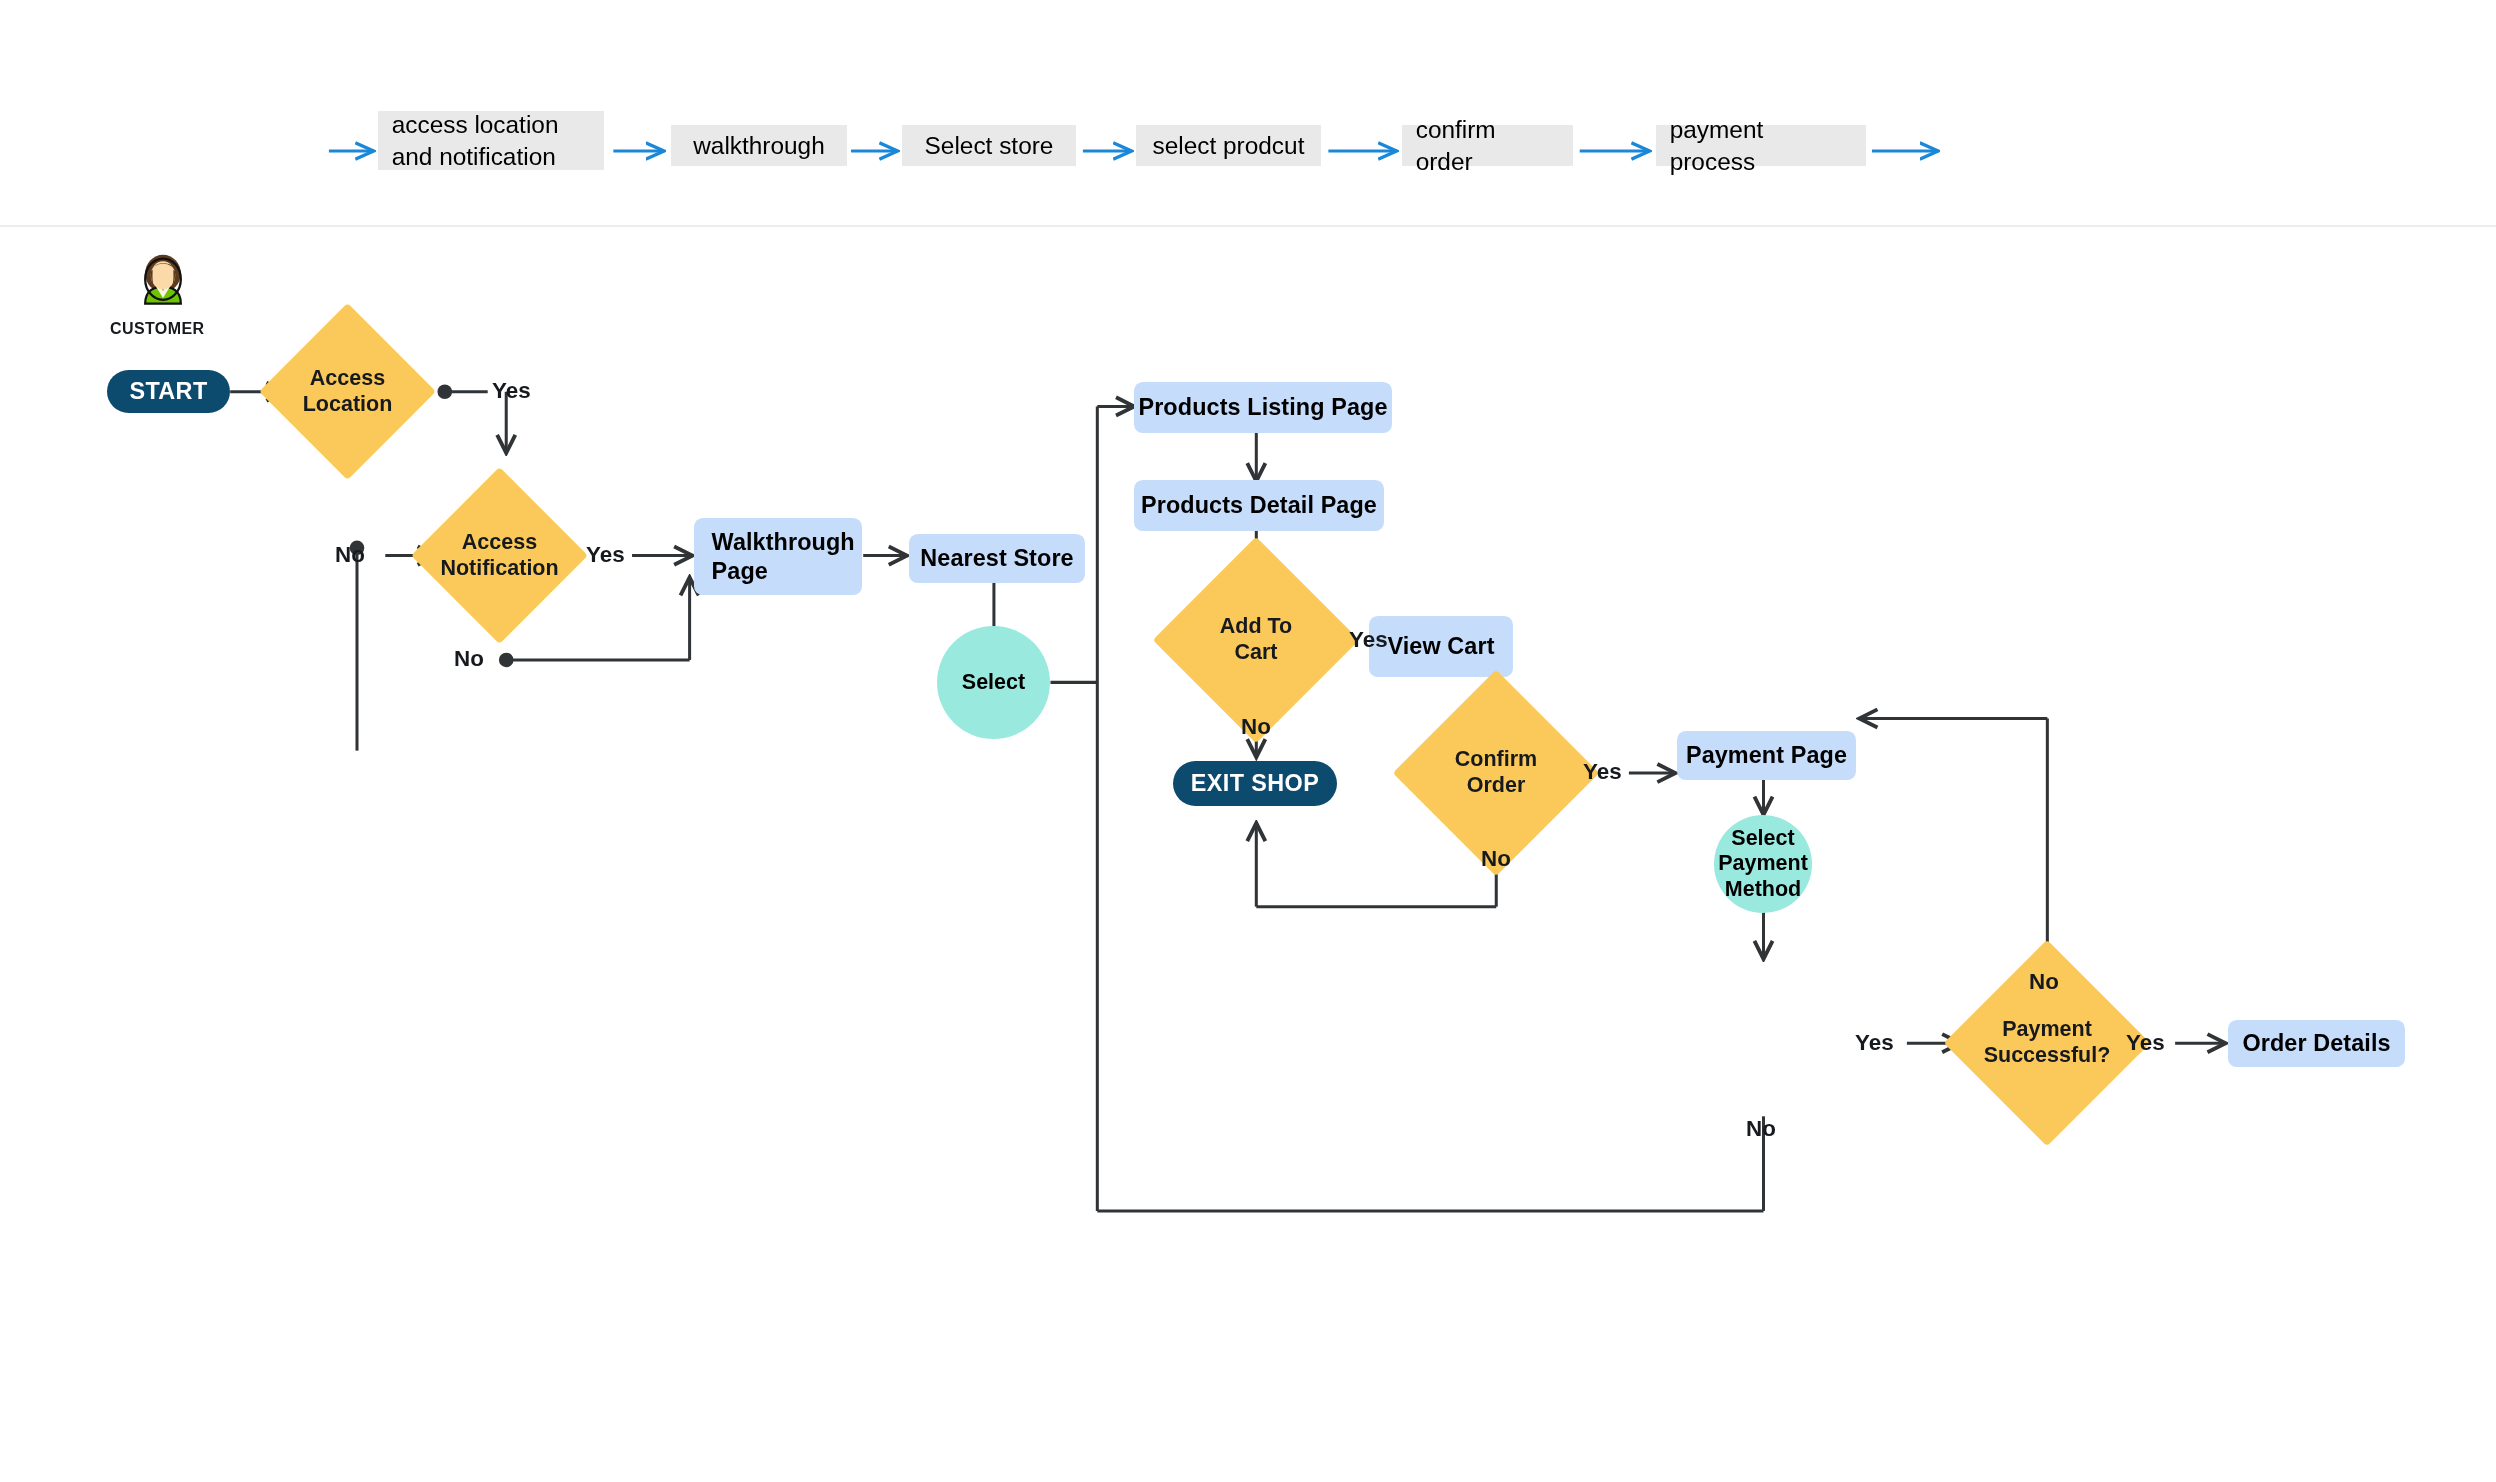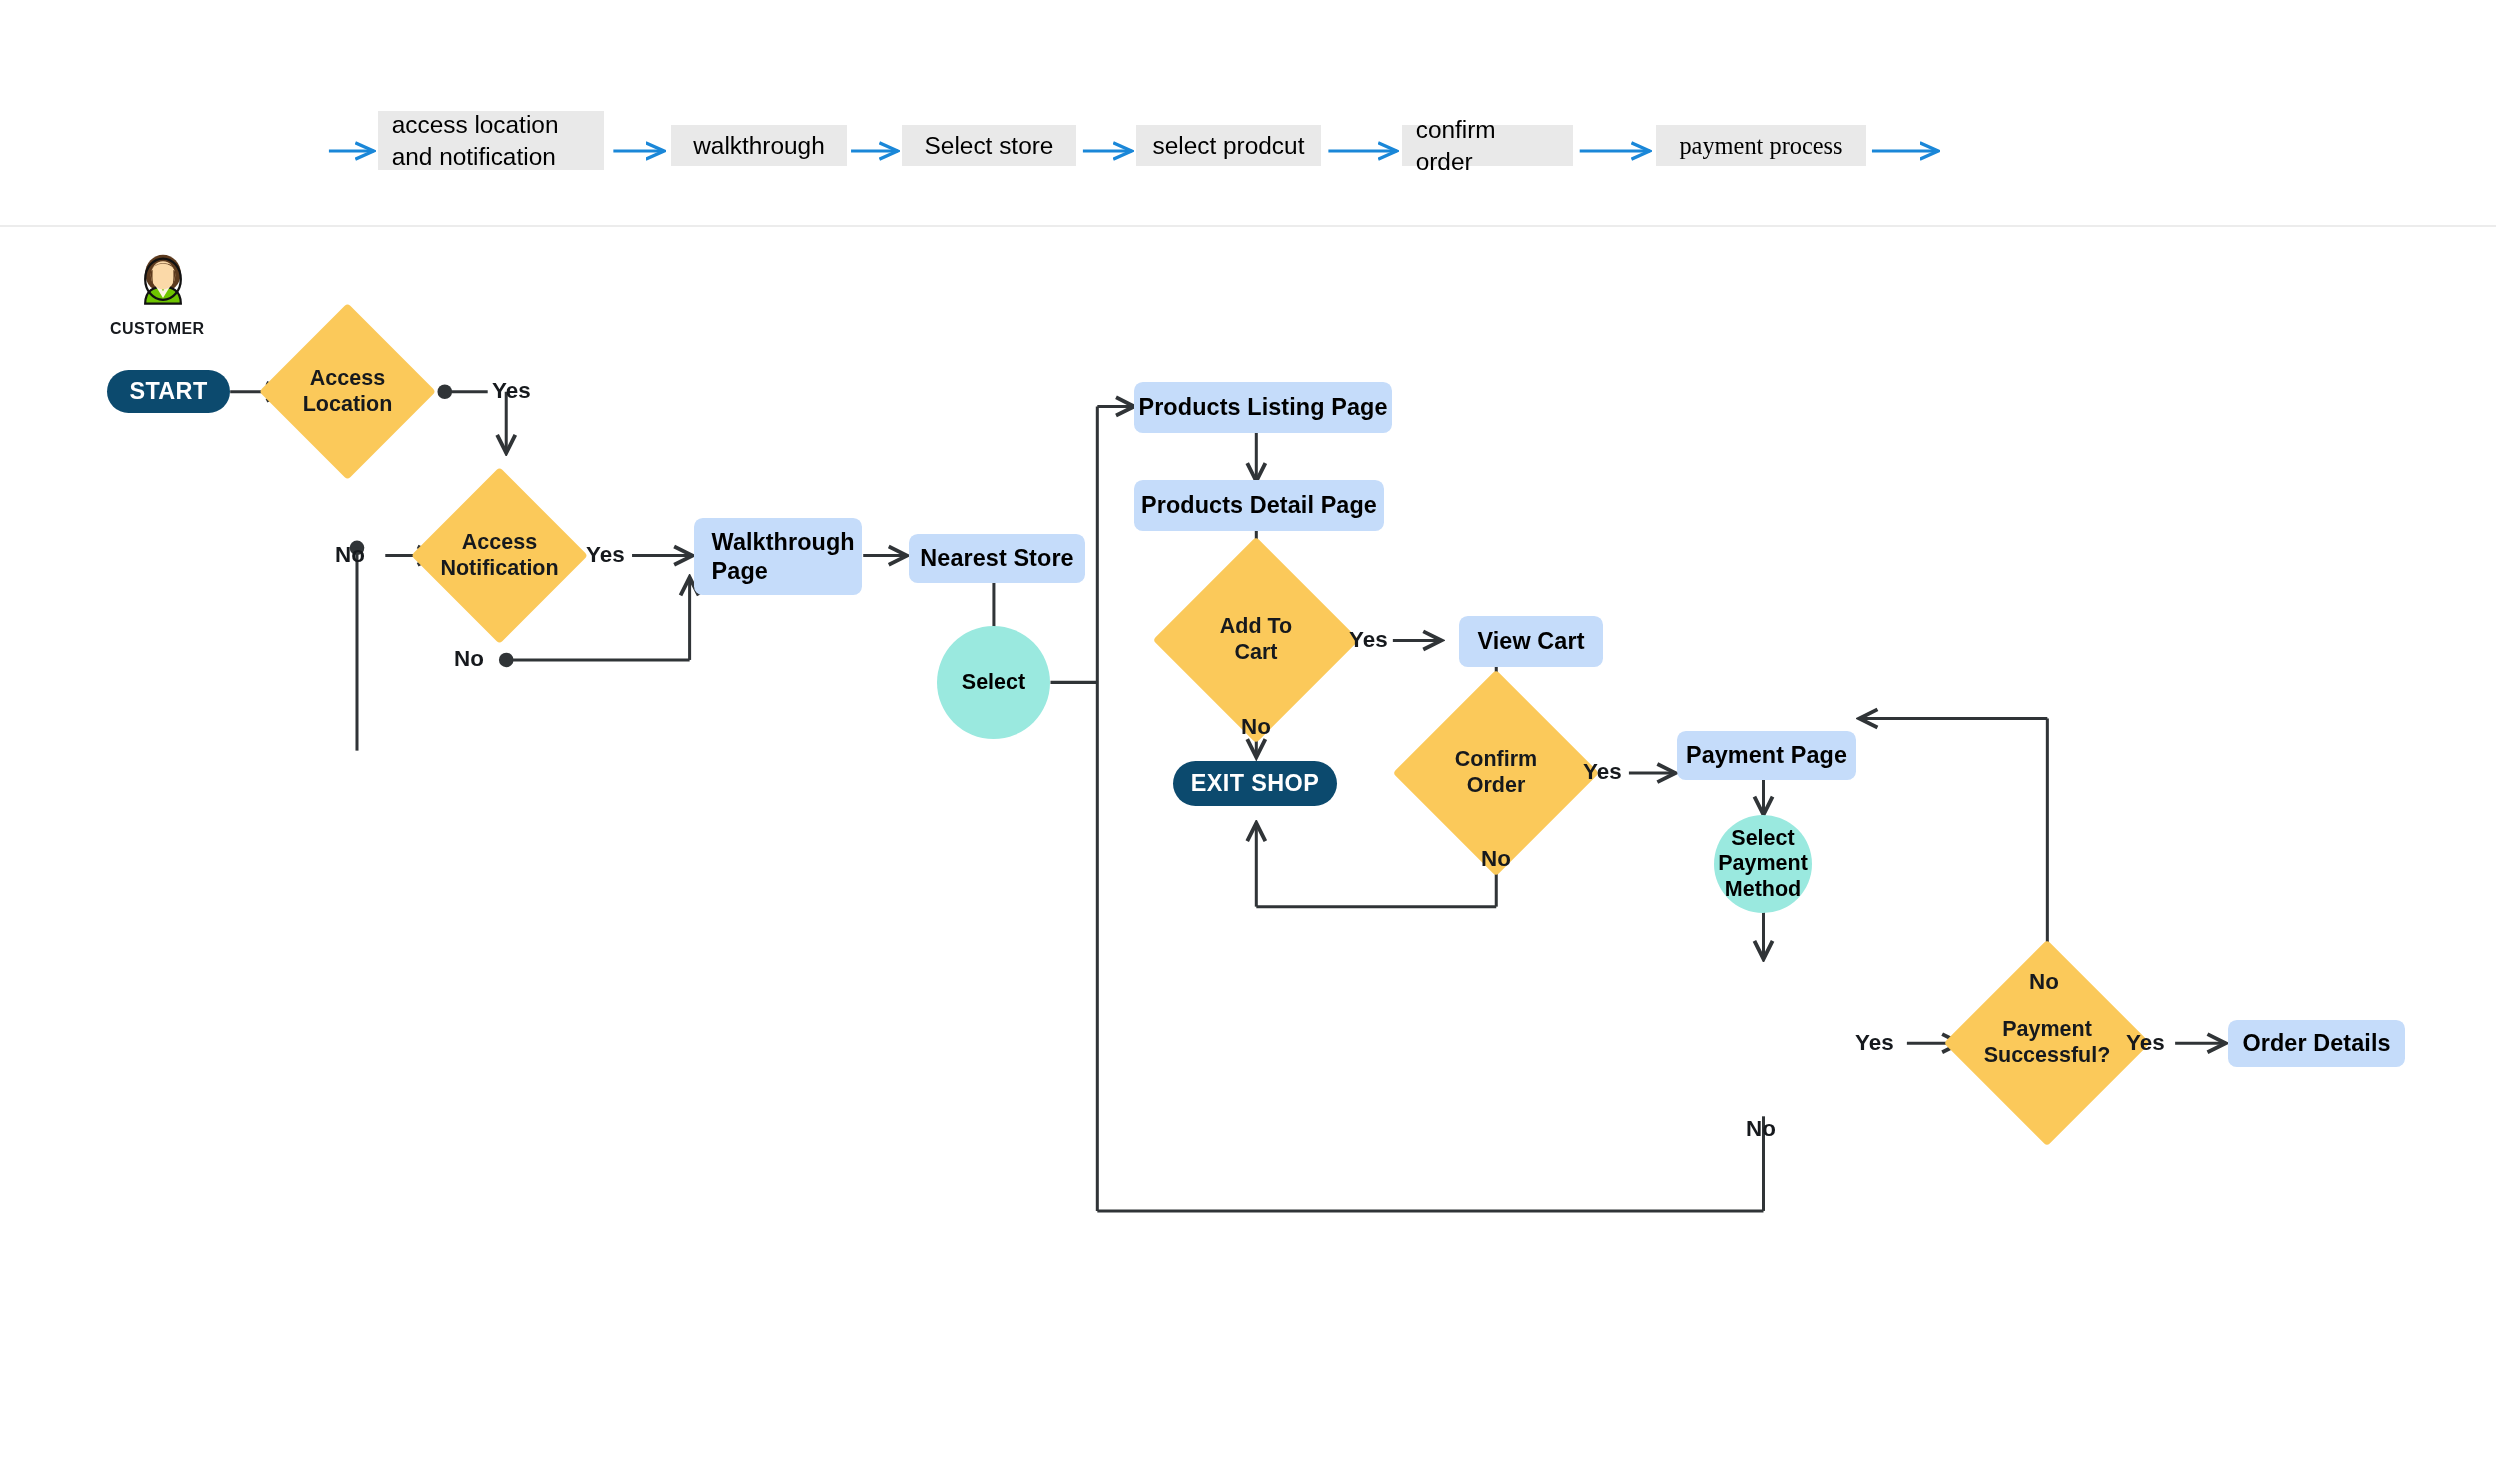--- a/index.html
+++ b/index.html
@@ -50,21 +50,21 @@
 and  notification</div>
 
   <div class="crumb" style="left:671px;top:125px;width:176px;height:41px;">walkthrough</div>
 
   <div class="crumb" style="left:902px;top:125px;width:174px;height:41px;">Select store</div>
 
   <div class="crumb" style="left:1136px;top:125px;width:185px;height:41px;">select prodcut</div>
 
   <div class="crumb" style="left:1402px;top:125px;width:171px;height:41px;">confirm order</div>
 
-  <div class="crumb" style="left:1656px;top:125px;width:210px;height:41px;font-family:Liberation Serif, serif;">payment process</div>
+  <div class="crumb" style="left:1656px;top:125px;width:210px;height:41px;">payment process</div>
 
 
   <svg width="2497" height="226" style="position:absolute;left:0;top:0;pointer-events:none;" viewBox="0 0 2560 232">
     <defs>
       <marker id="bcArrow" viewBox="0 0 10 10" refX="9" refY="5" markerWidth="7" markerHeight="7" orient="auto-start-reverse">
         <path d="M 0 1 L 9 5 L 0 9" fill="none" stroke="#1a87d8" stroke-width="1.6"></path>
       </marker>
     </defs>
     <g stroke="#1a87d8" stroke-width="3" fill="none" marker-end="url(#bcArrow)">
       <line x1="336" y1="155" x2="382" y2="155"></line>
@@ -188,21 +188,21 @@
   <div class="node box-blue" style="left:1134px;top:156px;width:258px;height:51px;">Products Listing Page</div>
 
   <div class="node box-blue" style="left:1134px;top:254px;width:250px;height:51px;">Products Detail Page</div>
 
   <div class="diamond-wrap" style="left:1183px;top:341px;width:146px;height:146px;">
     <div class="dshape"></div>
     <div class="dlabel" style="white-space:pre-line;">Add To
 Cart</div>
   </div>
 
-  <div class="node box-blue" style="left:1459px;top:390px;width:144px;height:51px;">View Cart</div>
+  <div class="node box-blue" style="left:1369px;top:390px;width:144px;height:61px;">View Cart</div>
 
   <div class="diamond-wrap" style="left:1423px;top:474px;width:146px;height:146px;">
     <div class="dshape"></div>
     <div class="dlabel" style="white-space:pre-line;">Confirm
 Order</div>
   </div>
 
   <div class="node pill-navy" style="left:1173px;top:535px;width:164px;height:45px;">EXIT SHOP</div>
 
   <div class="node box-blue" style="left:1677px;top:505px;width:179px;height:49px;">Payment Page</div>

